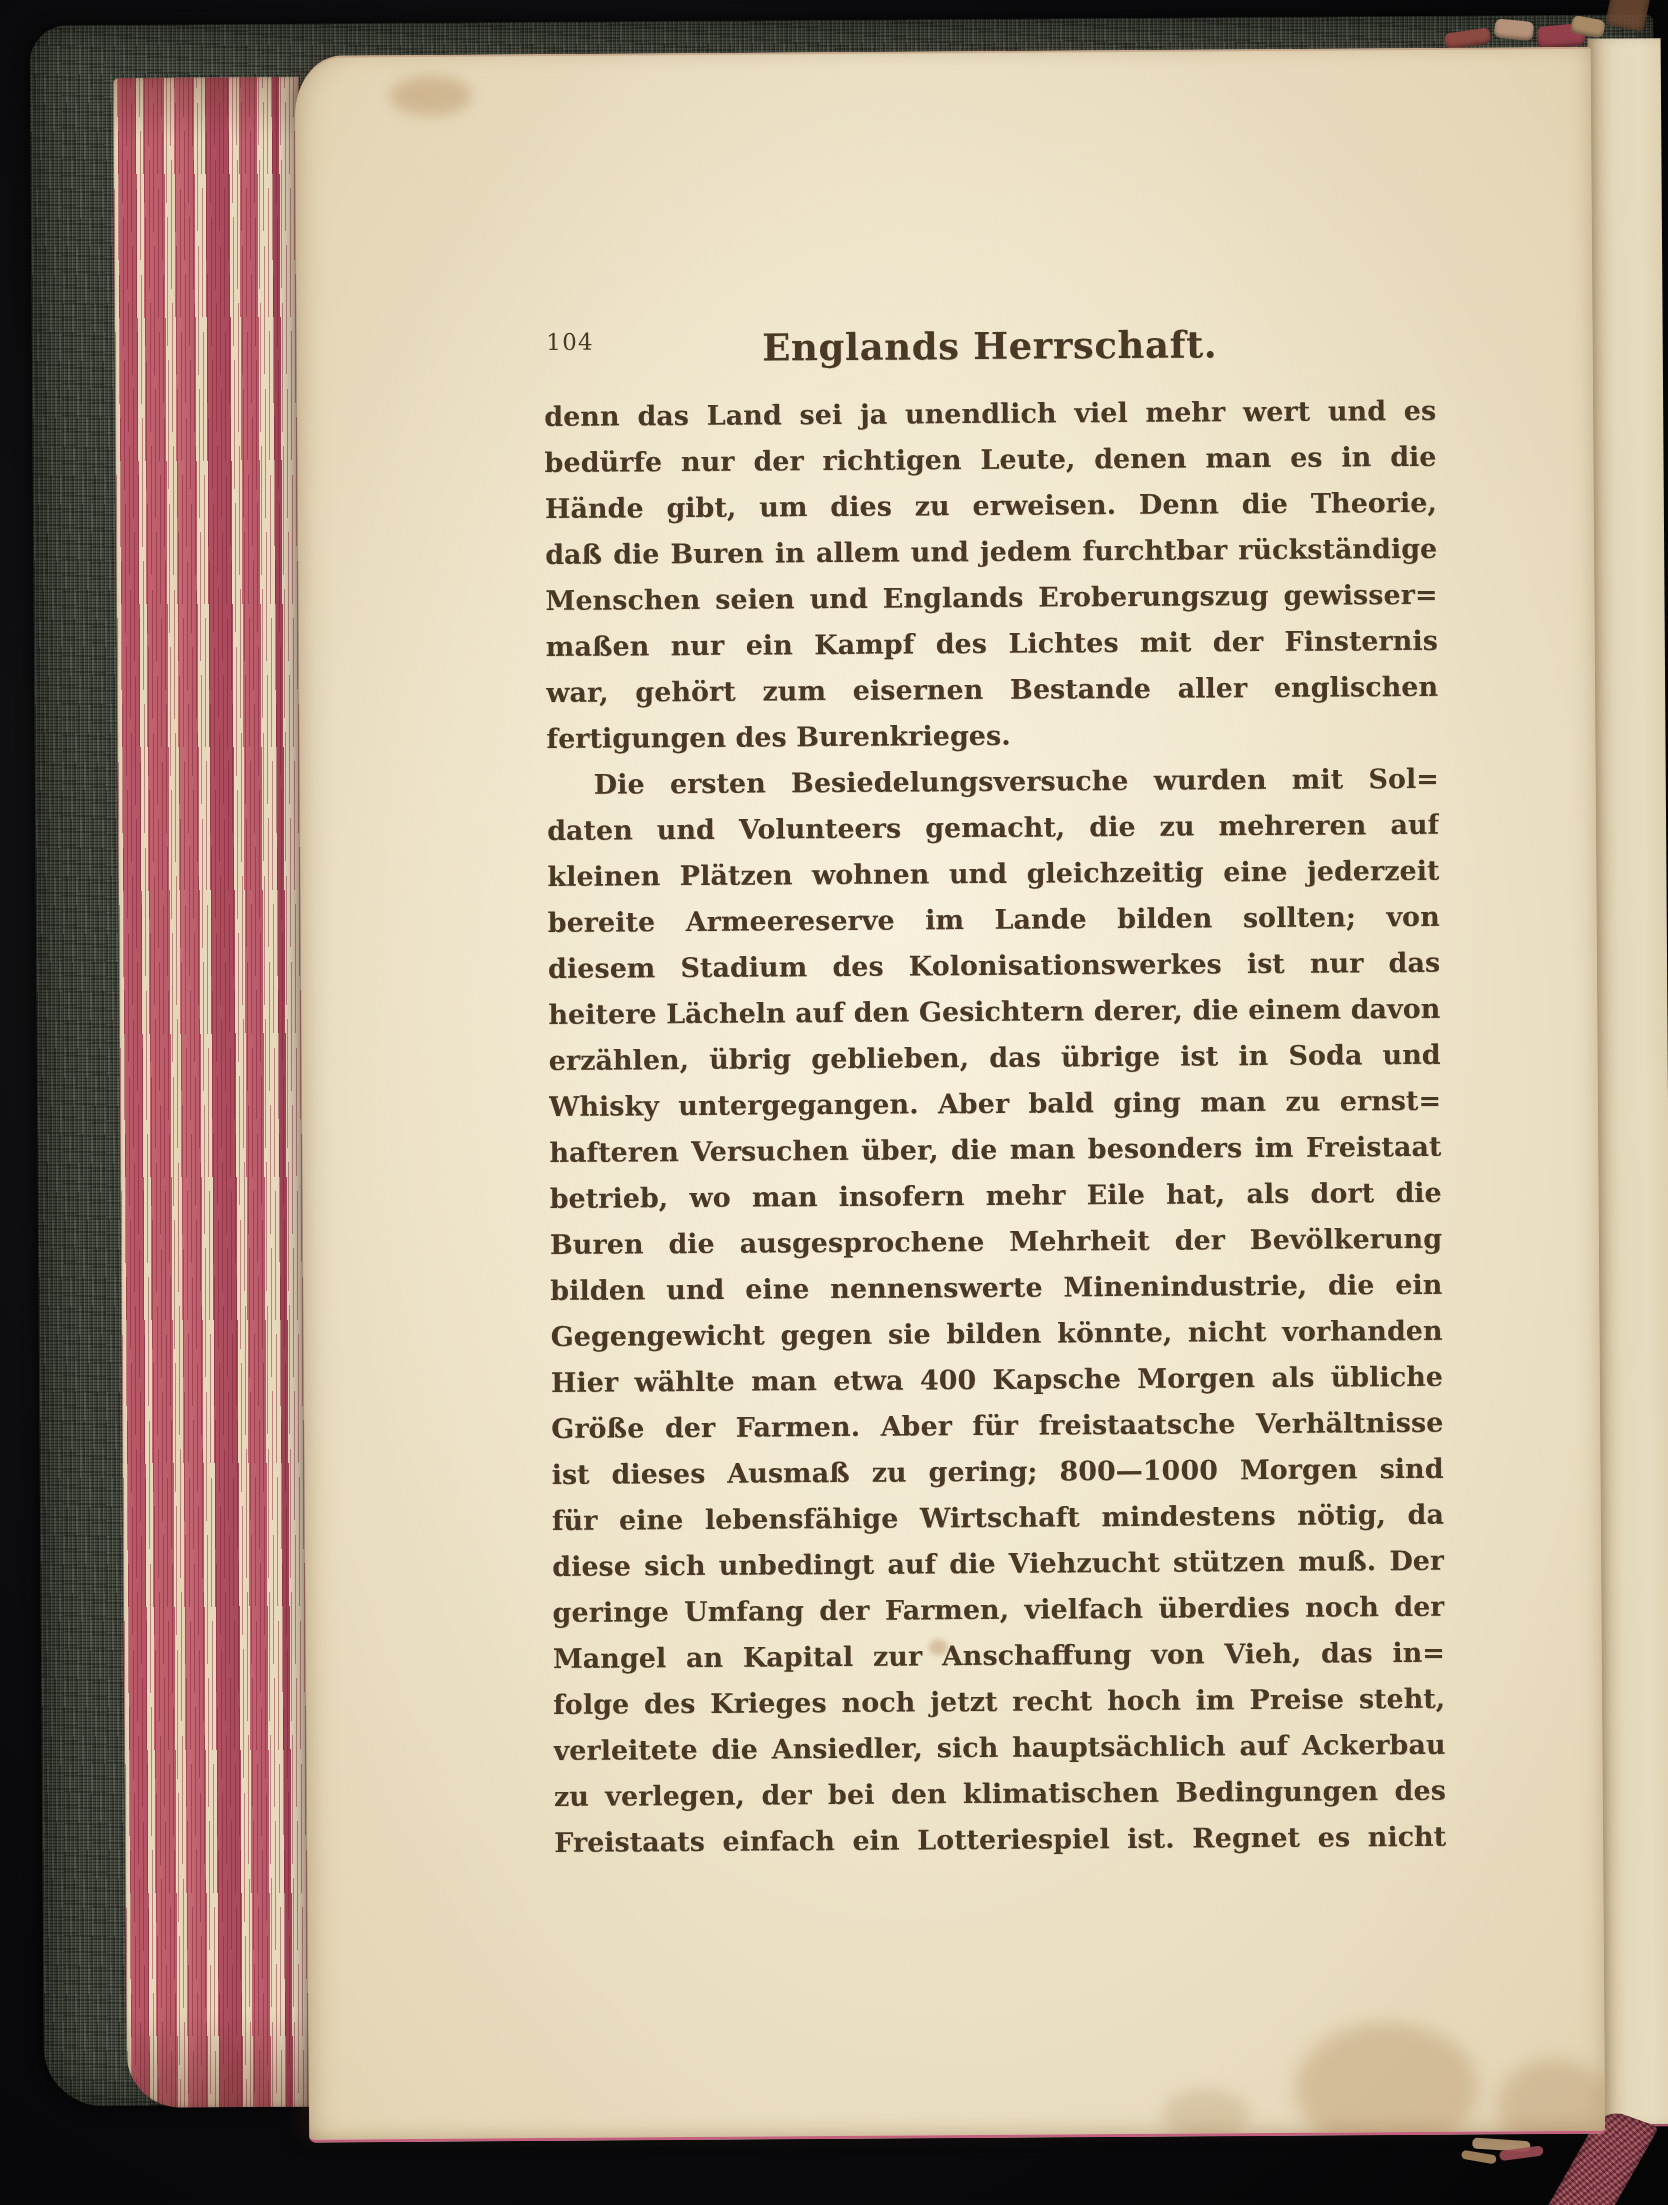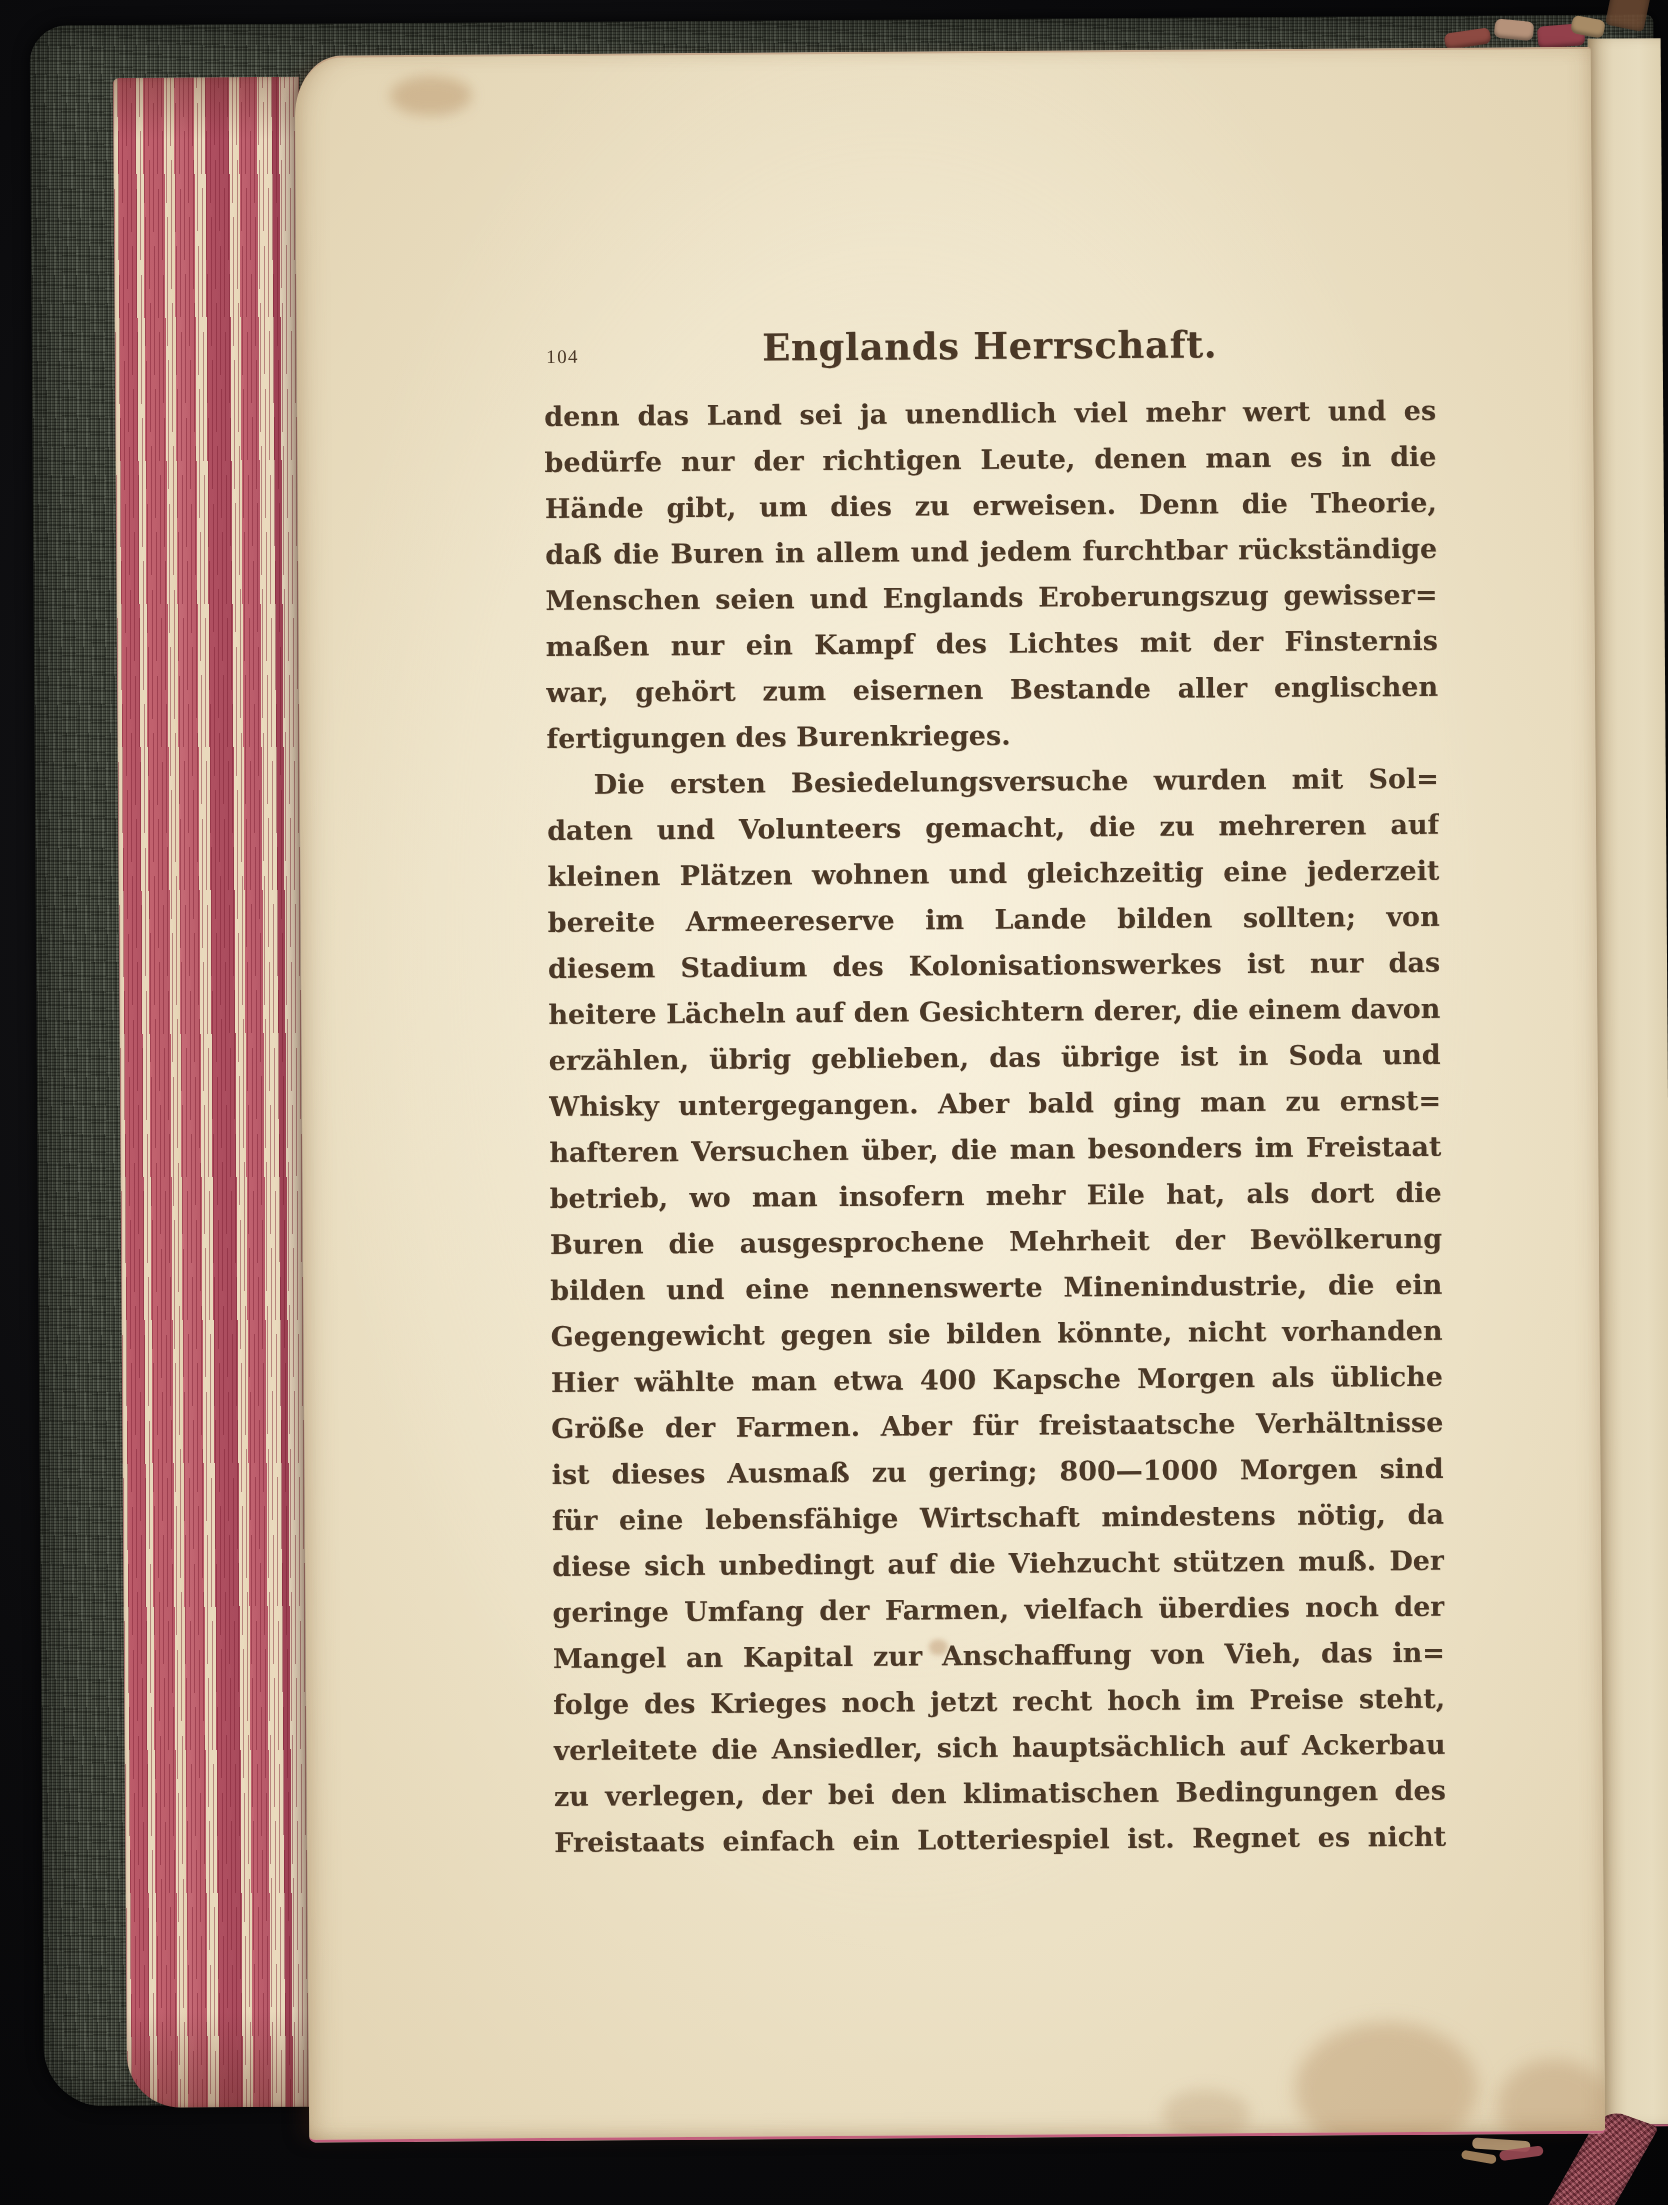--- a/index.html
+++ b/index.html
@@ -75,22 +75,22 @@
     overflow:hidden;
   }
   .stain { position:absolute; border-radius:50%; filter: blur(8.8px); }
   .stain.s1 { left:95px; top:19px;  width:82px; height:40px;  background:rgba(160,110,60,0.30); filter:blur(6.3px); }
   .stain.s2 { left:986px; top:1972px; width:183px; height:133px; background:rgba(155,105,55,0.26); }
   .stain.s3 { left:1188px; top:2010px; width:114px; height:95px; background:rgba(150,100,55,0.24); }
   .stain.s4 { left:853px; top:2038px; width:88px; height:51px;  background:rgba(140,95,50,0.18); filter:blur(7.6px); }
   .stain.s5 { left:623px;  top:1586px; width:19px;  height:16.4px;  background:rgba(150,95,45,0.28); filter:blur(2.5px); }
   .header-row { position:absolute; left:247px; top:271px; width:892px; height:51px; }
   .page-num {
-    position:absolute; left:2.5px; top:19px;
-    font-size:19px; letter-spacing:1.3px; color:var(--ink);font-family:Liberation Serif, serif;
+    position:absolute; left:2.5px; top:2px;
+    font-size:23px; letter-spacing:1.3px; color:var(--ink);
   }
   .running-title {
     display:block; text-align:center;
     font-size:37px; font-weight:bold; letter-spacing:0.6px; color:var(--ink);
     text-shadow:0.4px 0.5px 0 rgba(90,60,30,0.25);
   }
   .body-text {
     position:absolute; left:247px; top:338px; width:892px;
   }
   .line {

